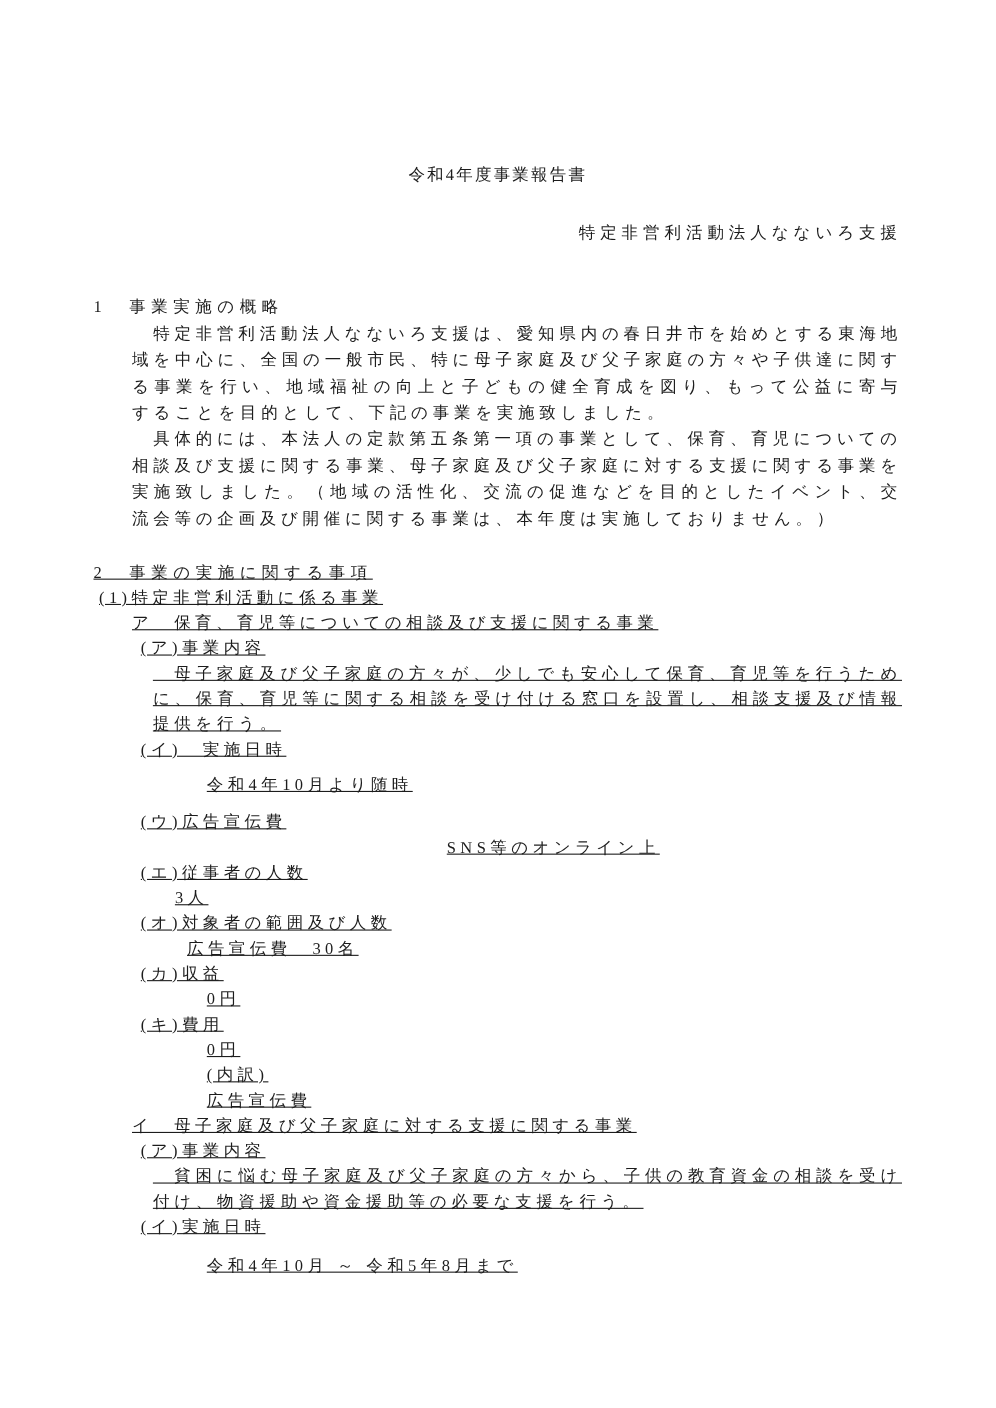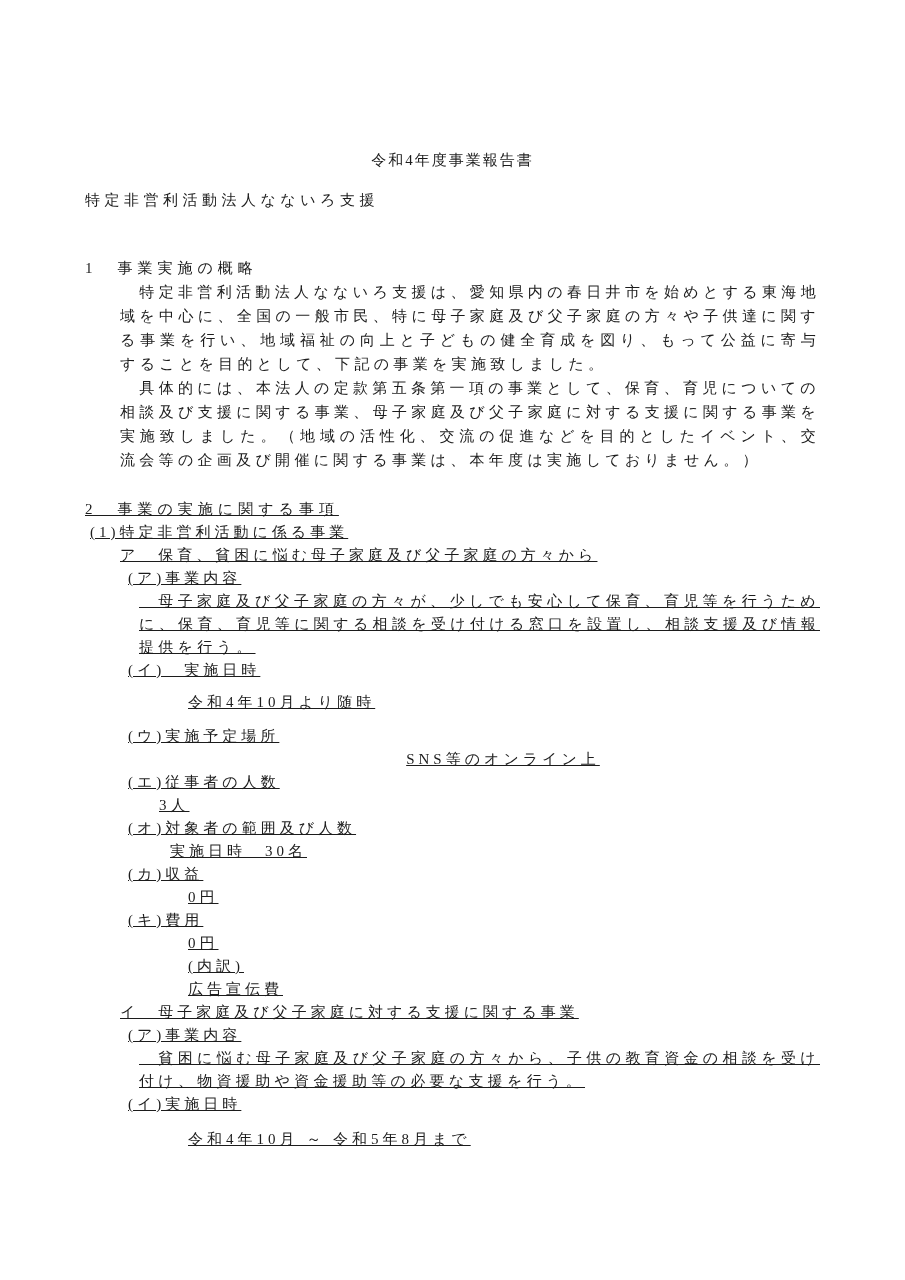--- a/index.html
+++ b/index.html
@@ -10,21 +10,21 @@
     background: #ffffff;
     overflow: hidden;
     box-sizing: border-box;
     padding: 148px 85px 0 85px;
     font-family: "Liberation Serif", "DejaVu Serif", serif;
     font-size: 15px;
     color: #1c1c1c;
     letter-spacing: 4px;
   }
   .doc-title { text-align: center; letter-spacing: 2px; line-height: 24px; }
-  .doc-org   { letter-spacing: 4.5px; line-height: 24px; margin-top: 16px; }
+  .doc-org   { text-align: right; letter-spacing: 4.5px; line-height: 24px; margin-top: 28px; }
 
   .sec1 { margin-top: 44px; line-height: 24px; }
   .sec1-heading { letter-spacing: 5px; }
   .sec1-body { margin-left: 35px; text-align: justify; text-justify: inter-character; letter-spacing: 4.3px; }
 
   .sec2 { margin-top: 26px; line-height: 23px; text-decoration: underline; }
   .sec2-heading { letter-spacing: 5px; }
   .indent-1 { margin-left: 5px; }
   .indent-2 { margin-left: 35px; }
   .indent-3 { margin-left: 43px; }
@@ -52,31 +52,31 @@
       <div>　特定非営利活動法人なないろ支援は、愛知県内の春日井市を始めとする東海地域を中心に、全国の一般市民、特に母子家庭及び父子家庭の方々や子供達に関する事業を行い、地域福祉の向上と子どもの健全育成を図り、もって公益に寄与することを目的として、下記の事業を実施致しました。</div>
       <div>　具体的には、本法人の定款第五条第一項の事業として、保育、育児についての相談及び支援に関する事業、母子家庭及び父子家庭に対する支援に関する事業を実施致しました。（地域の活性化、交流の促進などを目的としたイベント、交流会等の企画及び開催に関する事業は、本年度は実施しておりません。）</div>
     </div>
   </div>
 
   <div class="sec2">
     <div class="sec2-heading">2　事業の実施に関する事項</div>
     <div class="indent-1">(1)特定非営利活動に係る事業</div>
 
     <div>
-      <div class="indent-2">ア　保育、貧困に悩む母子家庭及び父子家庭の方々から</div>
+      <div class="indent-2">ア　保育、育児等についての相談及び支援に関する事業</div>
       <div class="indent-3">(ア)事業内容</div>
       <div class="para-3">　母子家庭及び父子家庭の方々が、少しでも安心して保育、育児等を行うために、保育、育児等に関する相談を受け付ける窓口を設置し、相談支援及び情報提供を行う。</div>
       <div class="indent-3">(イ)　実施日時</div>
       <div class="val-a">令和4年10月より随時</div>
-      <div class="indent-3">(ウ)実施予定場所</div>
+      <div class="indent-3">(ウ)広告宣伝費</div>
       <div class="val-sns">SNS等のオンライン上</div>
       <div class="indent-3">(エ)従事者の人数</div>
       <div class="val-workers">3人</div>
       <div class="indent-3">(オ)対象者の範囲及び人数</div>
-      <div class="val-target">実施日時　30名</div>
+      <div class="val-target">広告宣伝費　30名</div>
       <div class="indent-3">(カ)収益</div>
       <div class="val-money">0円</div>
       <div class="indent-3">(キ)費用</div>
       <div class="val-money">0円</div>
       <div class="val-money">(内訳)</div>
       <div class="val-money">広告宣伝費</div>
     </div>
 
     <div class="biz-b">
       <div class="indent-2">イ　母子家庭及び父子家庭に対する支援に関する事業</div>

